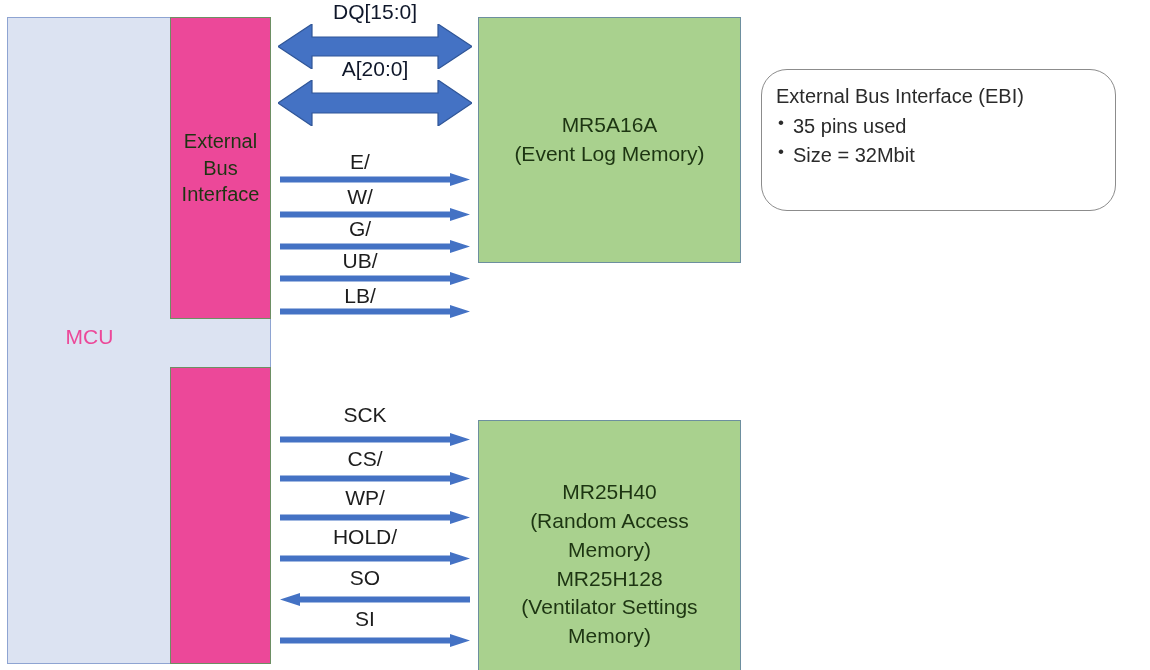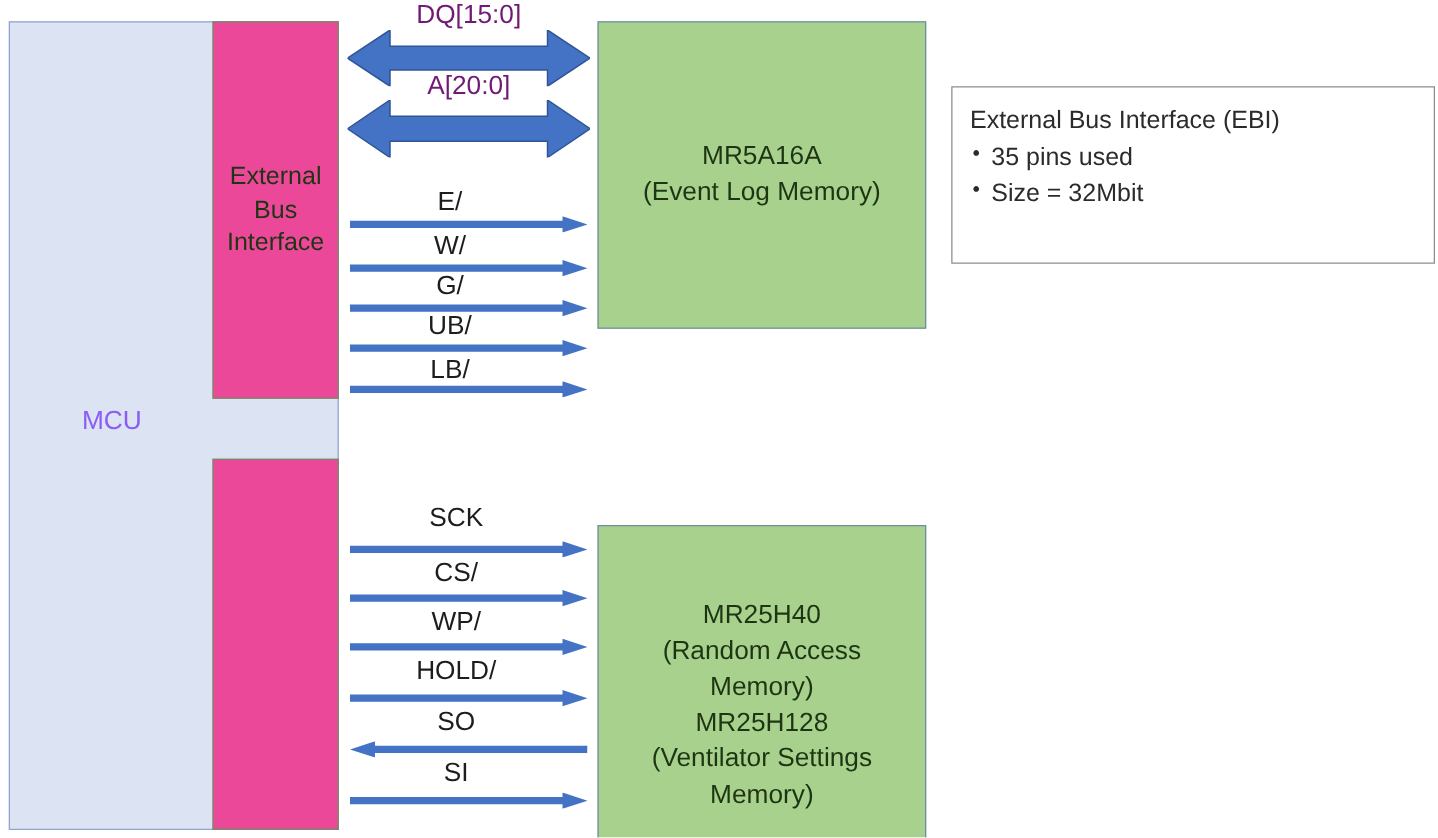--- a/index.html
+++ b/index.html
@@ -29,21 +29,21 @@
     border: 1.5px solid #8ea4d2;
     box-sizing: border-box;
   }
   .mcu-label {
     position: absolute;
     left: 7px;
     top: 325px;
     width: 165px;
     text-align: center;
     font-size: 21px;
-    color: #8b5cf6;
+    color: #ec4899;
   }
 
   
   .iface-block {
     position: absolute;
     background: #ec4899;
     border: 1.5px solid #6d8f63;
     box-sizing: border-box;
     display: flex;
     align-items: center;
@@ -102,22 +102,23 @@
     border: 1.4px solid #8c8c8c;
     box-sizing: border-box;
     padding: 12px 10px 12px 14px;
     color: #2b2b2b;
     font-size: 20px;
     line-height: 1.44;
   }
   .note-ebi {
     left: 761px;
     top: 69px;
-    width: 387px;
+    width: 355px;
     height: 142px;
+    border-radius: 26px;
   }
   .note-spi {
     left: 761px;
     top: 462px;
     width: 380px;
     height: 178px;
   }
   .note-title { margin: 0 0 1px 0; }
   .note-list {
     list-style: none;
@@ -160,21 +161,21 @@
     position: absolute;
     text-align: center;
     font-size: 21px;
     color: #1d1d1d;
     white-space: nowrap;
   }
   .bus-label {
     position: absolute;
     text-align: center;
     font-size: 21px;
-    color: #701a75;
+    color: #0f172a;
     white-space: nowrap;
     left: 278px;
     width: 194px;
   }
 </style>
 </head>
 <body>
 
 <div id="canvas">
 

